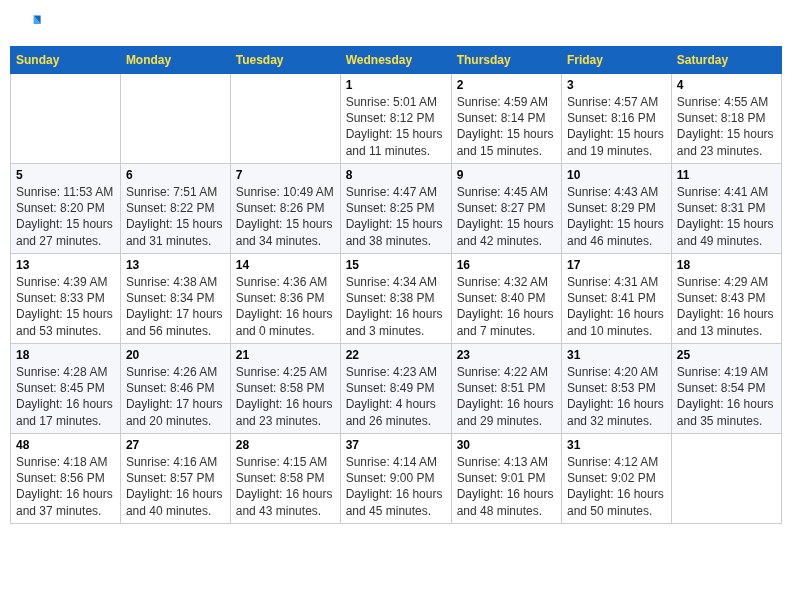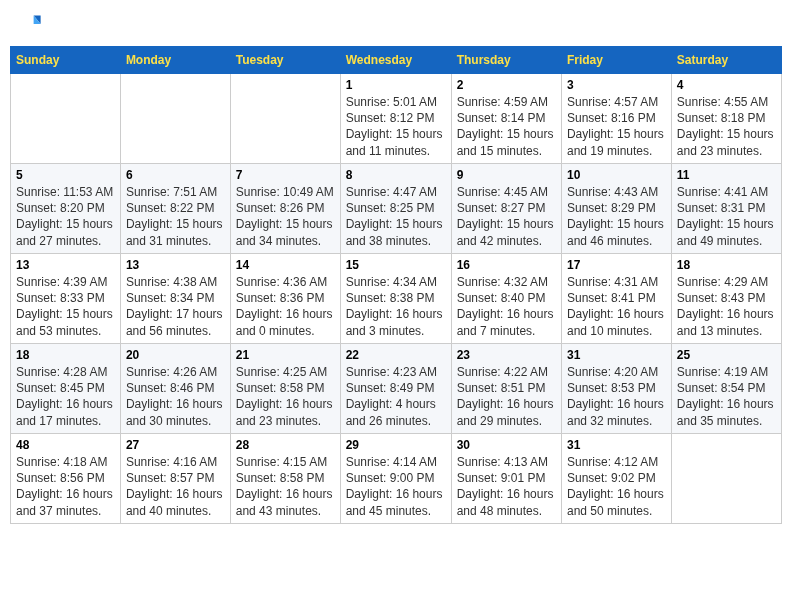--- a/index.html
+++ b/index.html
@@ -283,21 +283,21 @@
             <div>Sunrise: 4:28 AM</div>
             <div>Sunset: 8:45 PM</div>
             <div>Daylight: 16 hours and 17 minutes.</div>
           </div>
         </td>
         <td>
           <div class="day-num">20</div>
           <div class="day-info">
             <div>Sunrise: 4:26 AM</div>
             <div>Sunset: 8:46 PM</div>
-            <div>Daylight: 16 hours and 30 minutes.</div>
+            <div>Daylight: 17 hours and 20 minutes.</div>
           </div>
         </td>
         <td>
           <div class="day-num">21</div>
           <div class="day-info">
             <div>Sunrise: 4:25 AM</div>
             <div>Sunset: 8:58 PM</div>
             <div>Daylight: 16 hours and 23 minutes.</div>
           </div>
         </td>
@@ -353,21 +353,21 @@
         </td>
         <td>
           <div class="day-num">28</div>
           <div class="day-info">
             <div>Sunrise: 4:15 AM</div>
             <div>Sunset: 8:58 PM</div>
             <div>Daylight: 16 hours and 43 minutes.</div>
           </div>
         </td>
         <td>
-          <div class="day-num">29</div>
+          <div class="day-num">37</div>
           <div class="day-info">
             <div>Sunrise: 4:14 AM</div>
             <div>Sunset: 9:00 PM</div>
             <div>Daylight: 16 hours and 45 minutes.</div>
           </div>
         </td>
         <td>
           <div class="day-num">30</div>
           <div class="day-info">
             <div>Sunrise: 4:13 AM</div>

